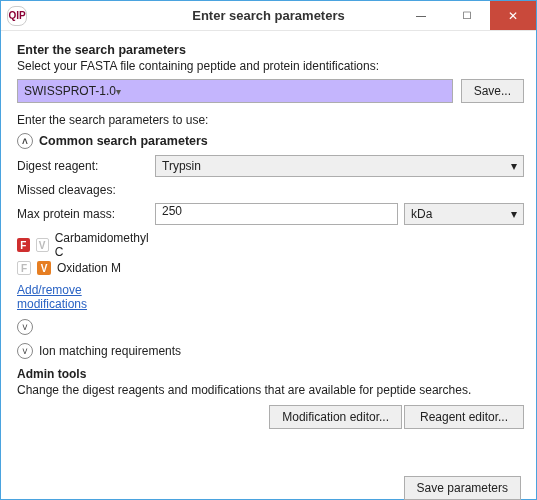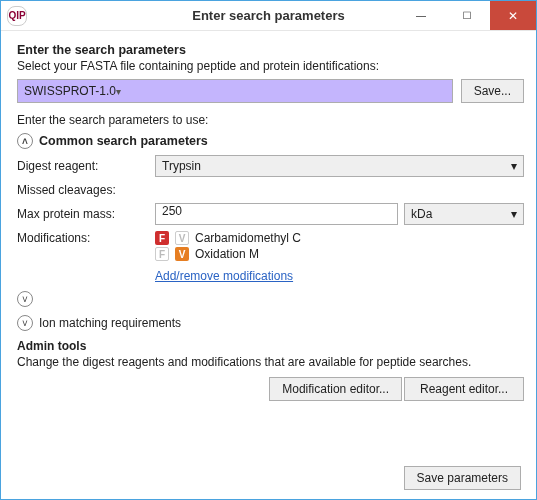--- a/index.html
+++ b/index.html
@@ -199,21 +199,21 @@
   .admin-h { font-weight:700; margin-top:8px; margin-bottom:2px; }
   .admin-sub { font-size:12px; margin-bottom:8px; }
   .btn-right-row {
     display:flex;
     justify-content:flex-end;
     gap:2px;
   }
   .btn-wide { min-width:120px; }
   .footer {
     position:absolute;
-    bottom:10px;
+    bottom:0;
     right:16px;
     border-radius:9px;
   }
 </style>
 </head>
 <body>
 
 <div class="titlebar">
   <div class="app-icon">QIP</div>
   <div class="title">Enter search parameters</div>
@@ -266,21 +266,20 @@
         <span>250</span>
       </div>
       <div class="unit-select">
         <span>kDa</span>
         <span class="chev">▾</span>
       </div>
     </div>
   </div>
 
   <div class="form-row" style="align-items:flex-start">
-    <div class="label">Modifications:</div>
     <div class="mods">
       <div class="mod-row">
         <span class="tag red">F</span>
         <span class="tag grey">V</span>
         <span>Carbamidomethyl C</span>
       </div>
       <div class="mod-row">
         <span class="tag grey">F</span>
         <span class="tag orange">V</span>
         <span>Oxidation M</span>

